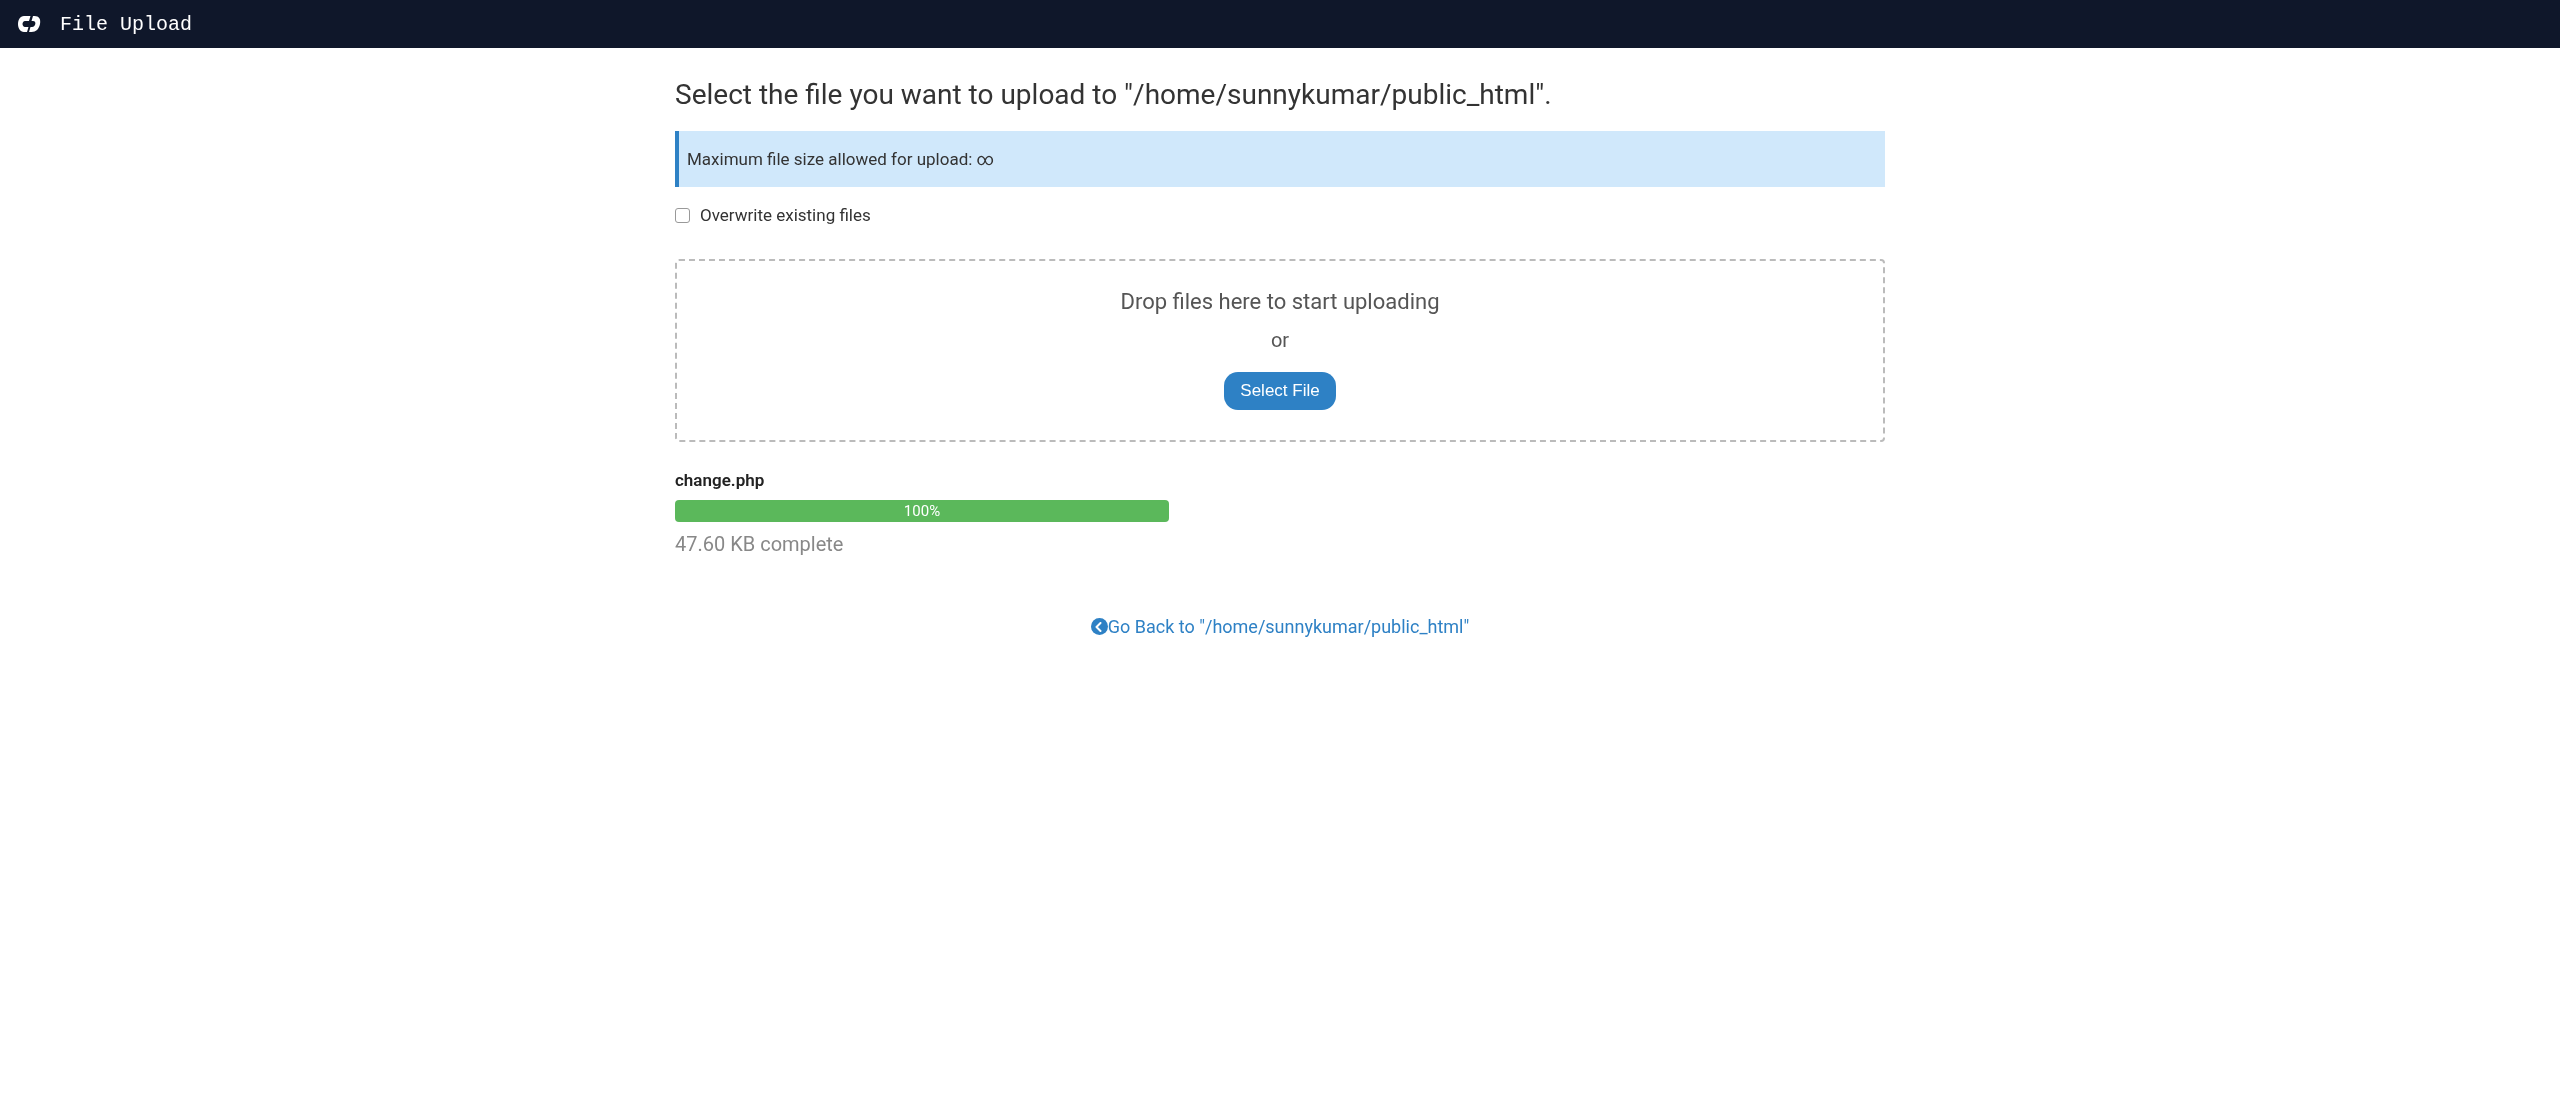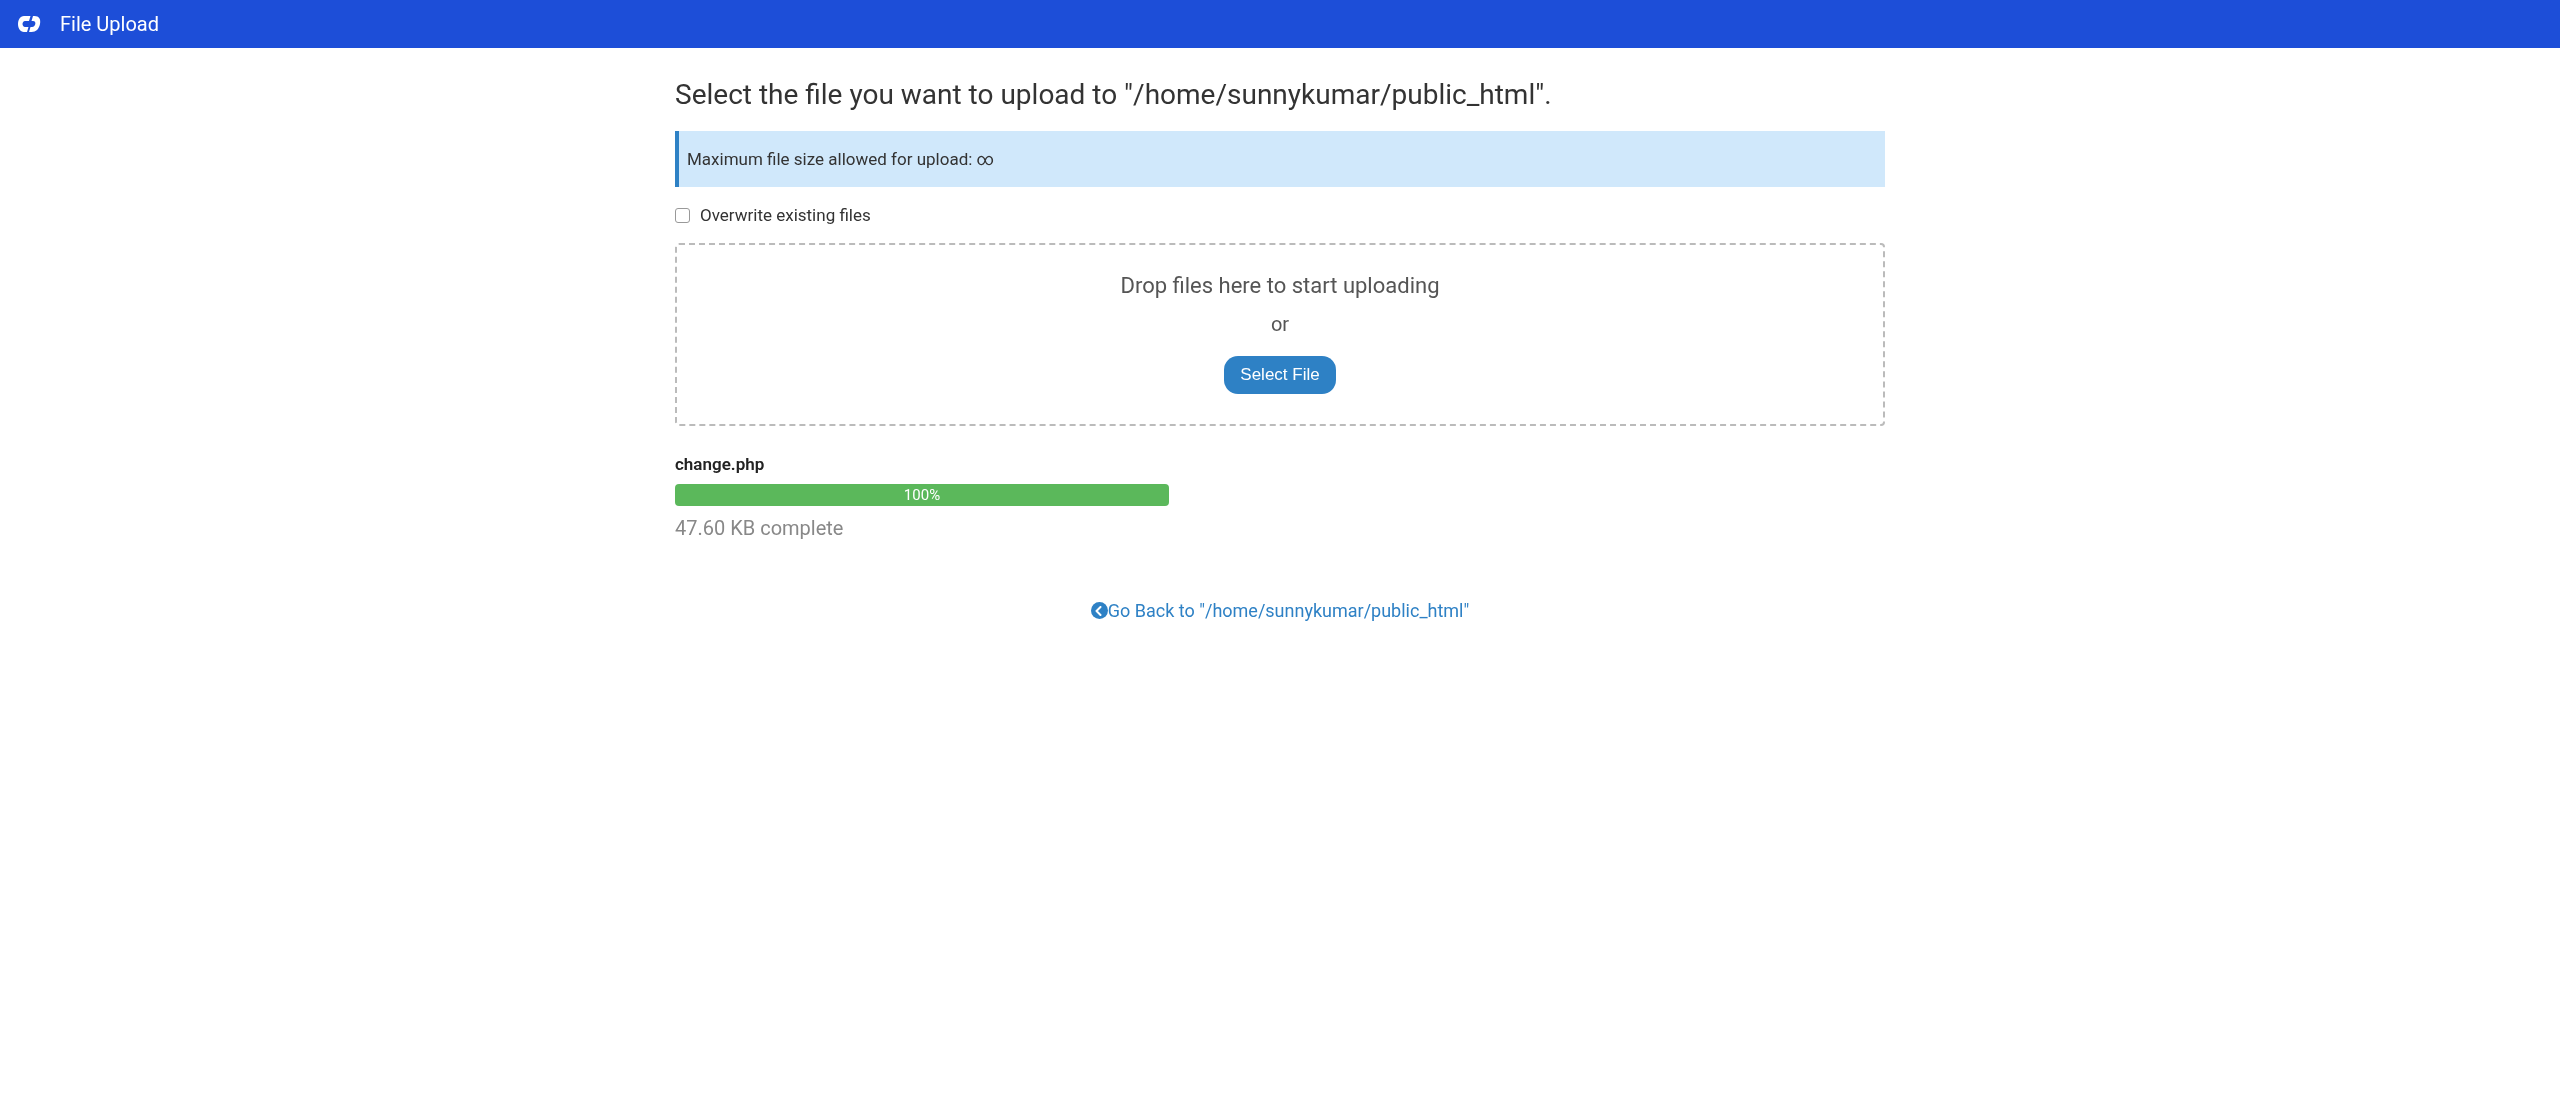--- a/index.html
+++ b/index.html
@@ -6,27 +6,28 @@
       margin: 0;
       padding: 0;
       box-sizing: border-box;
     }
     body {
       font-family: -apple-system, BlinkMacSystemFont, "Segoe UI", Roboto, "Helvetica Neue", Arial, sans-serif;
       background: #fff;
       color: #333;
     }
     .header {
-      background: #1d4ed8;
+      background: #0f172a;
       color: #fff;
       height: 48px;
       display: flex;
       align-items: center;
       padding: 0 16px;
       gap: 12px;
+      font-family: Liberation Mono, monospace;
     }
     .logo {
       display: inline-flex;
       align-items: center;
       justify-content: center;
       font-weight: bold;
       font-style: italic;
       font-size: 22px;
       color: #fff;
     }
@@ -52,21 +53,21 @@
       font-size: 17px;
       color: #333;
       margin-bottom: 18px;
     }
     .checkbox-row {
       display: flex;
       align-items: center;
       gap: 10px;
       font-size: 17px;
       color: #333;
-      margin-bottom: 18px;
+      margin-bottom: 34px;
     }
     .checkbox {
       width: 15px;
       height: 15px;
       border: 1.5px solid #999;
       border-radius: 3px;
       cursor: pointer;
       flex-shrink: 0;
     }
     .dropzone {

